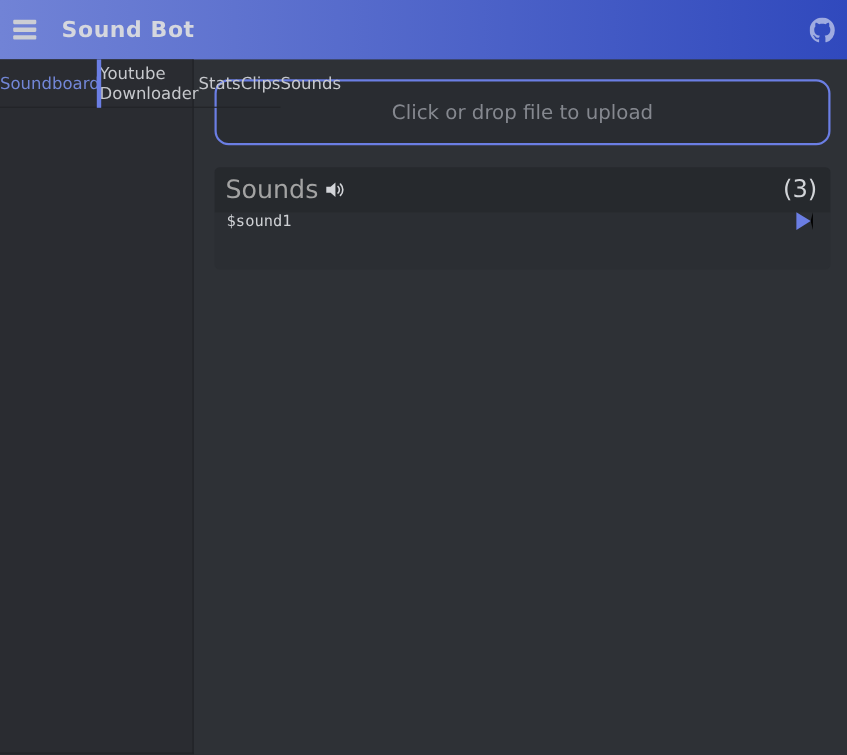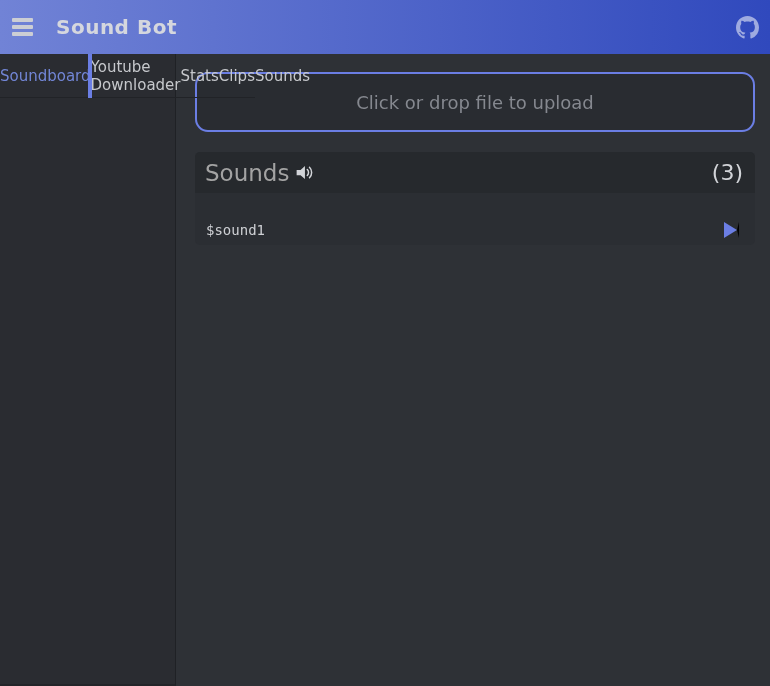--- a/index.html
+++ b/index.html
@@ -68,21 +68,21 @@
   }
   .panel-header {
     background:var(--panel-header-bg,#26292d); height:41px;
     display:flex; align-items:center; padding:0 12px 0 10px;
   }
   .panel-title { font-size:23px; color:#a3a3a3; }
   .speaker-icon { margin-left:5px; display:flex; align-items:center; }
   .panel-count { margin-left:auto; font-size:22px; color:#d2d4d8; }
 
   .sound-row {
-    height:45px; display:flex; align-items:flex-end; padding:0 16px 0 11px;
+    height:45px; display:flex; align-items:flex-start; padding:0 16px 0 11px;
   }
   .sound-row + .sound-row { border-top:1px solid #3a3d43; }
   .sound-name {
     font-family:"DejaVu Sans Mono","Liberation Mono",monospace;
     font-size:14px; color:#ced0d4;
   }
   .play-button {
     margin-left:auto; width:0; height:0; cursor:pointer;
     border-left:13px solid var(--accent,#6b7ee4);
     border-top:8px solid transparent; border-bottom:8px solid transparent;

